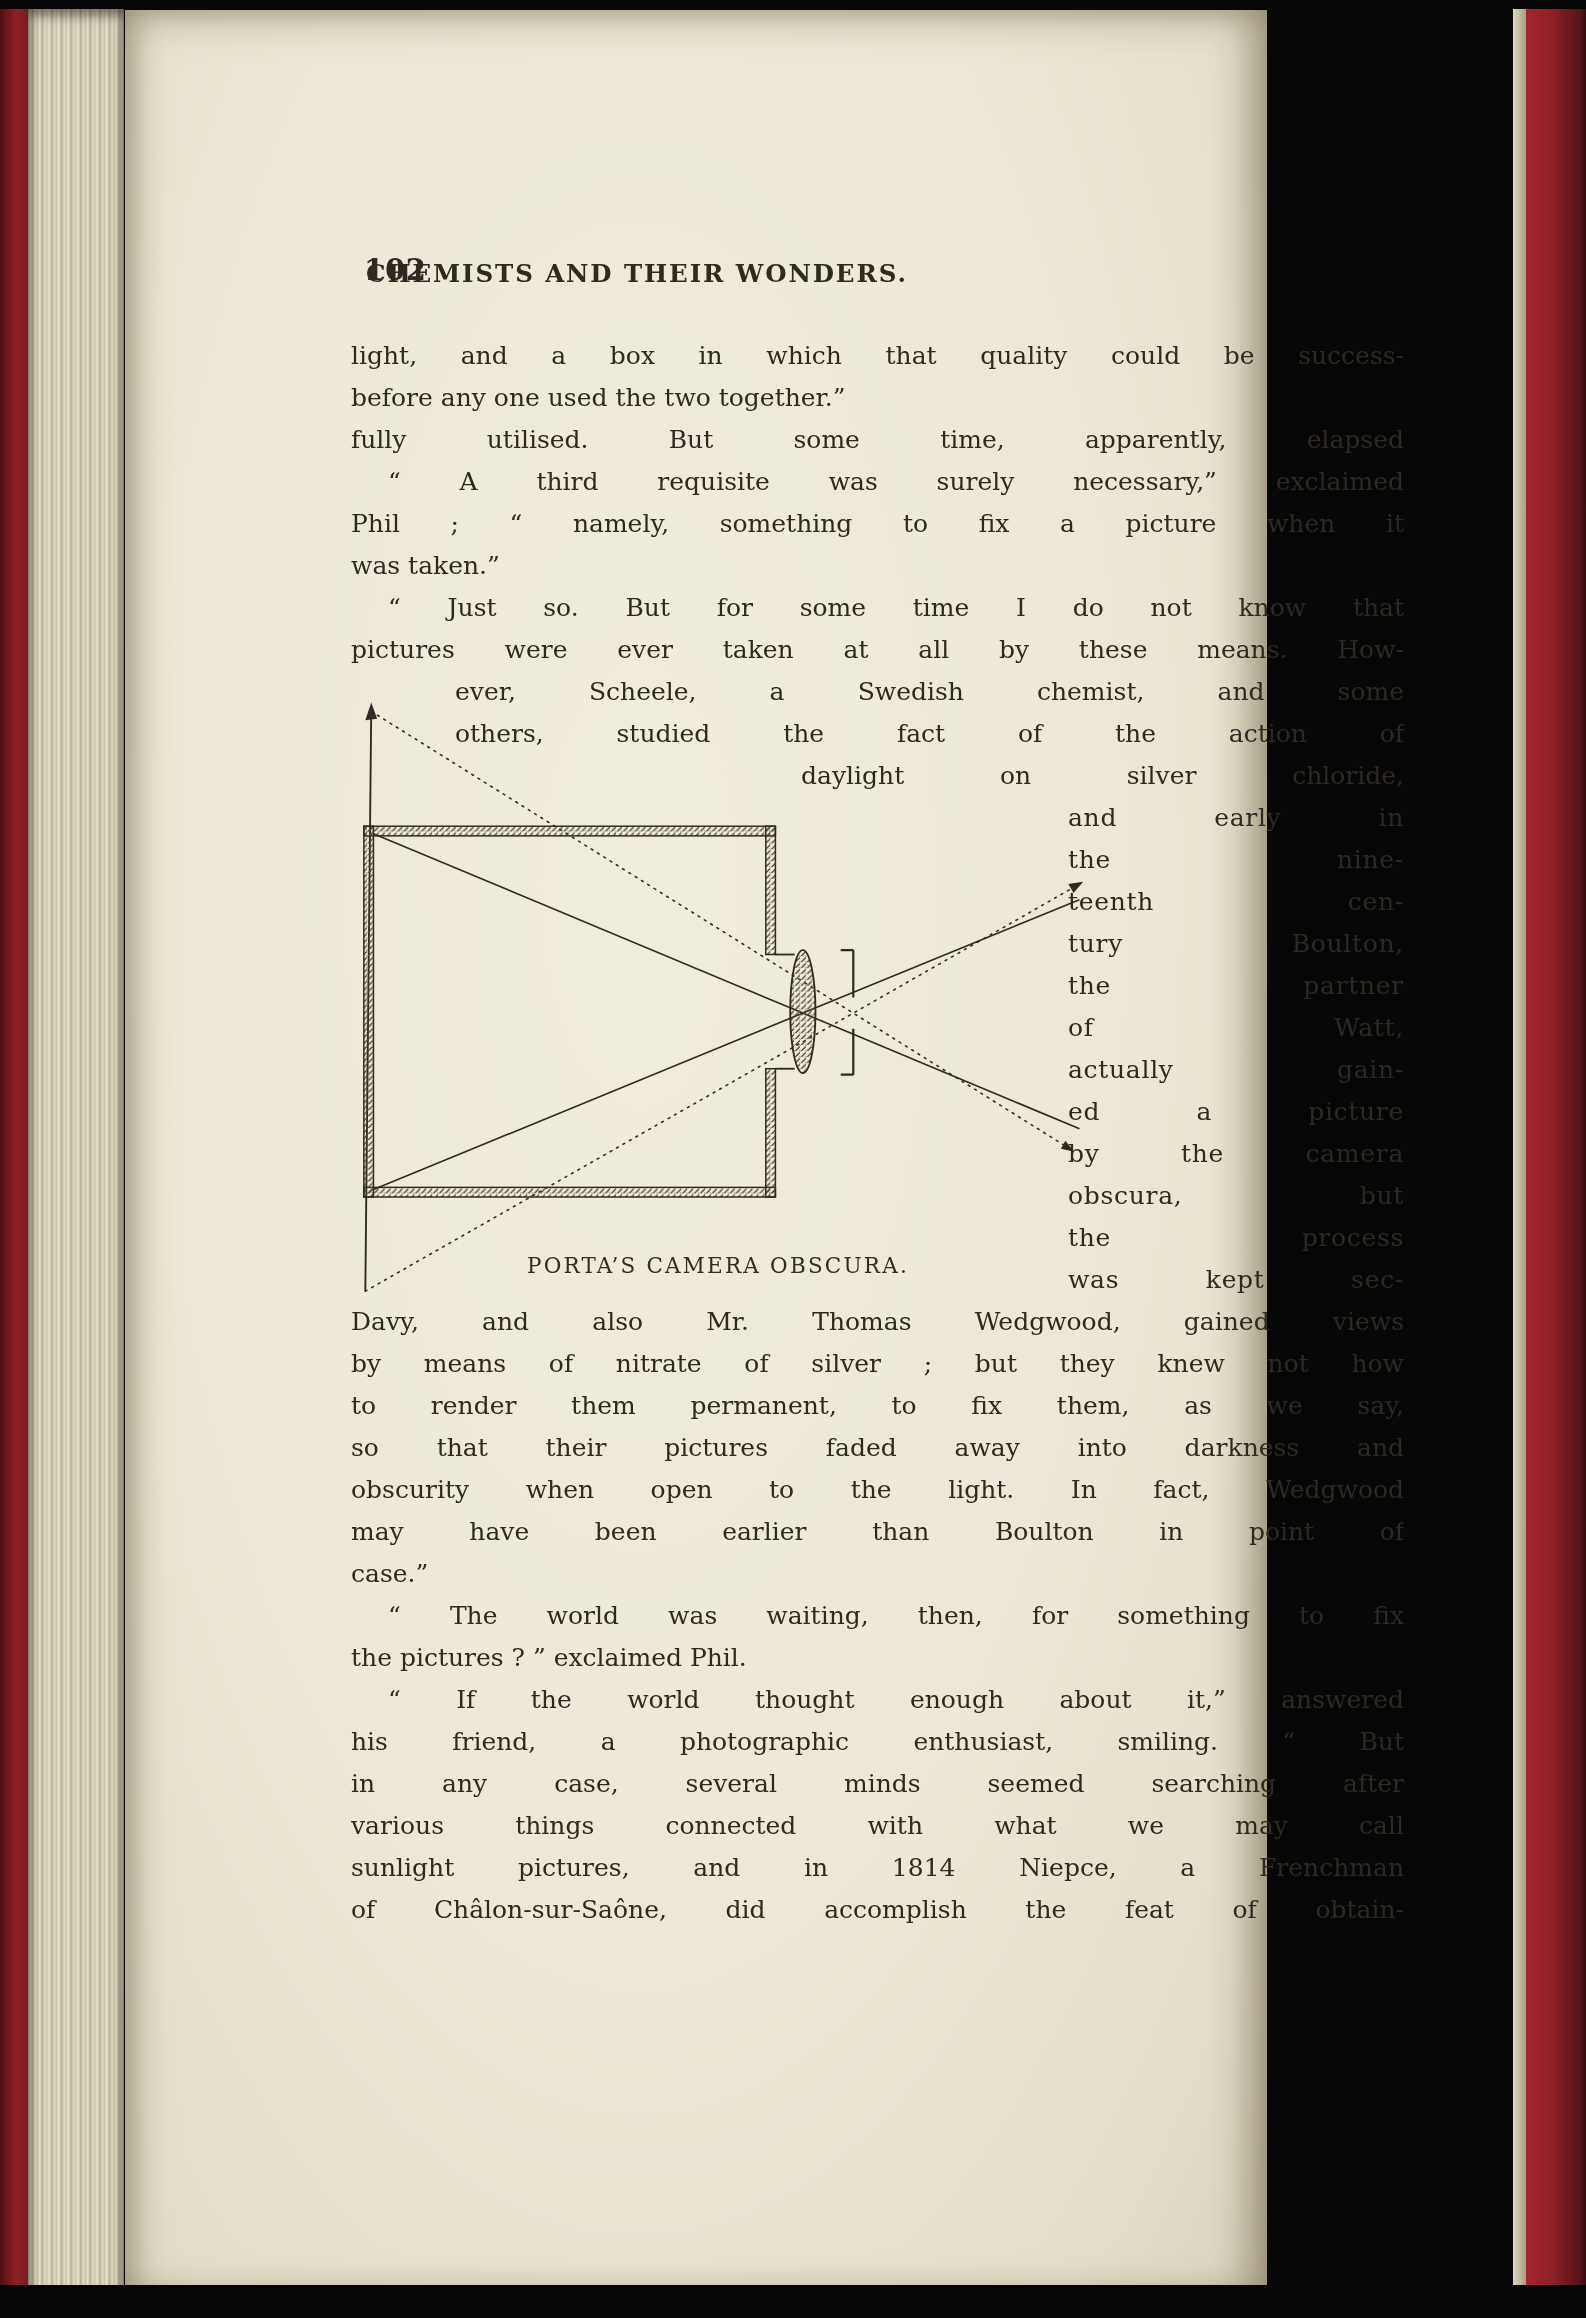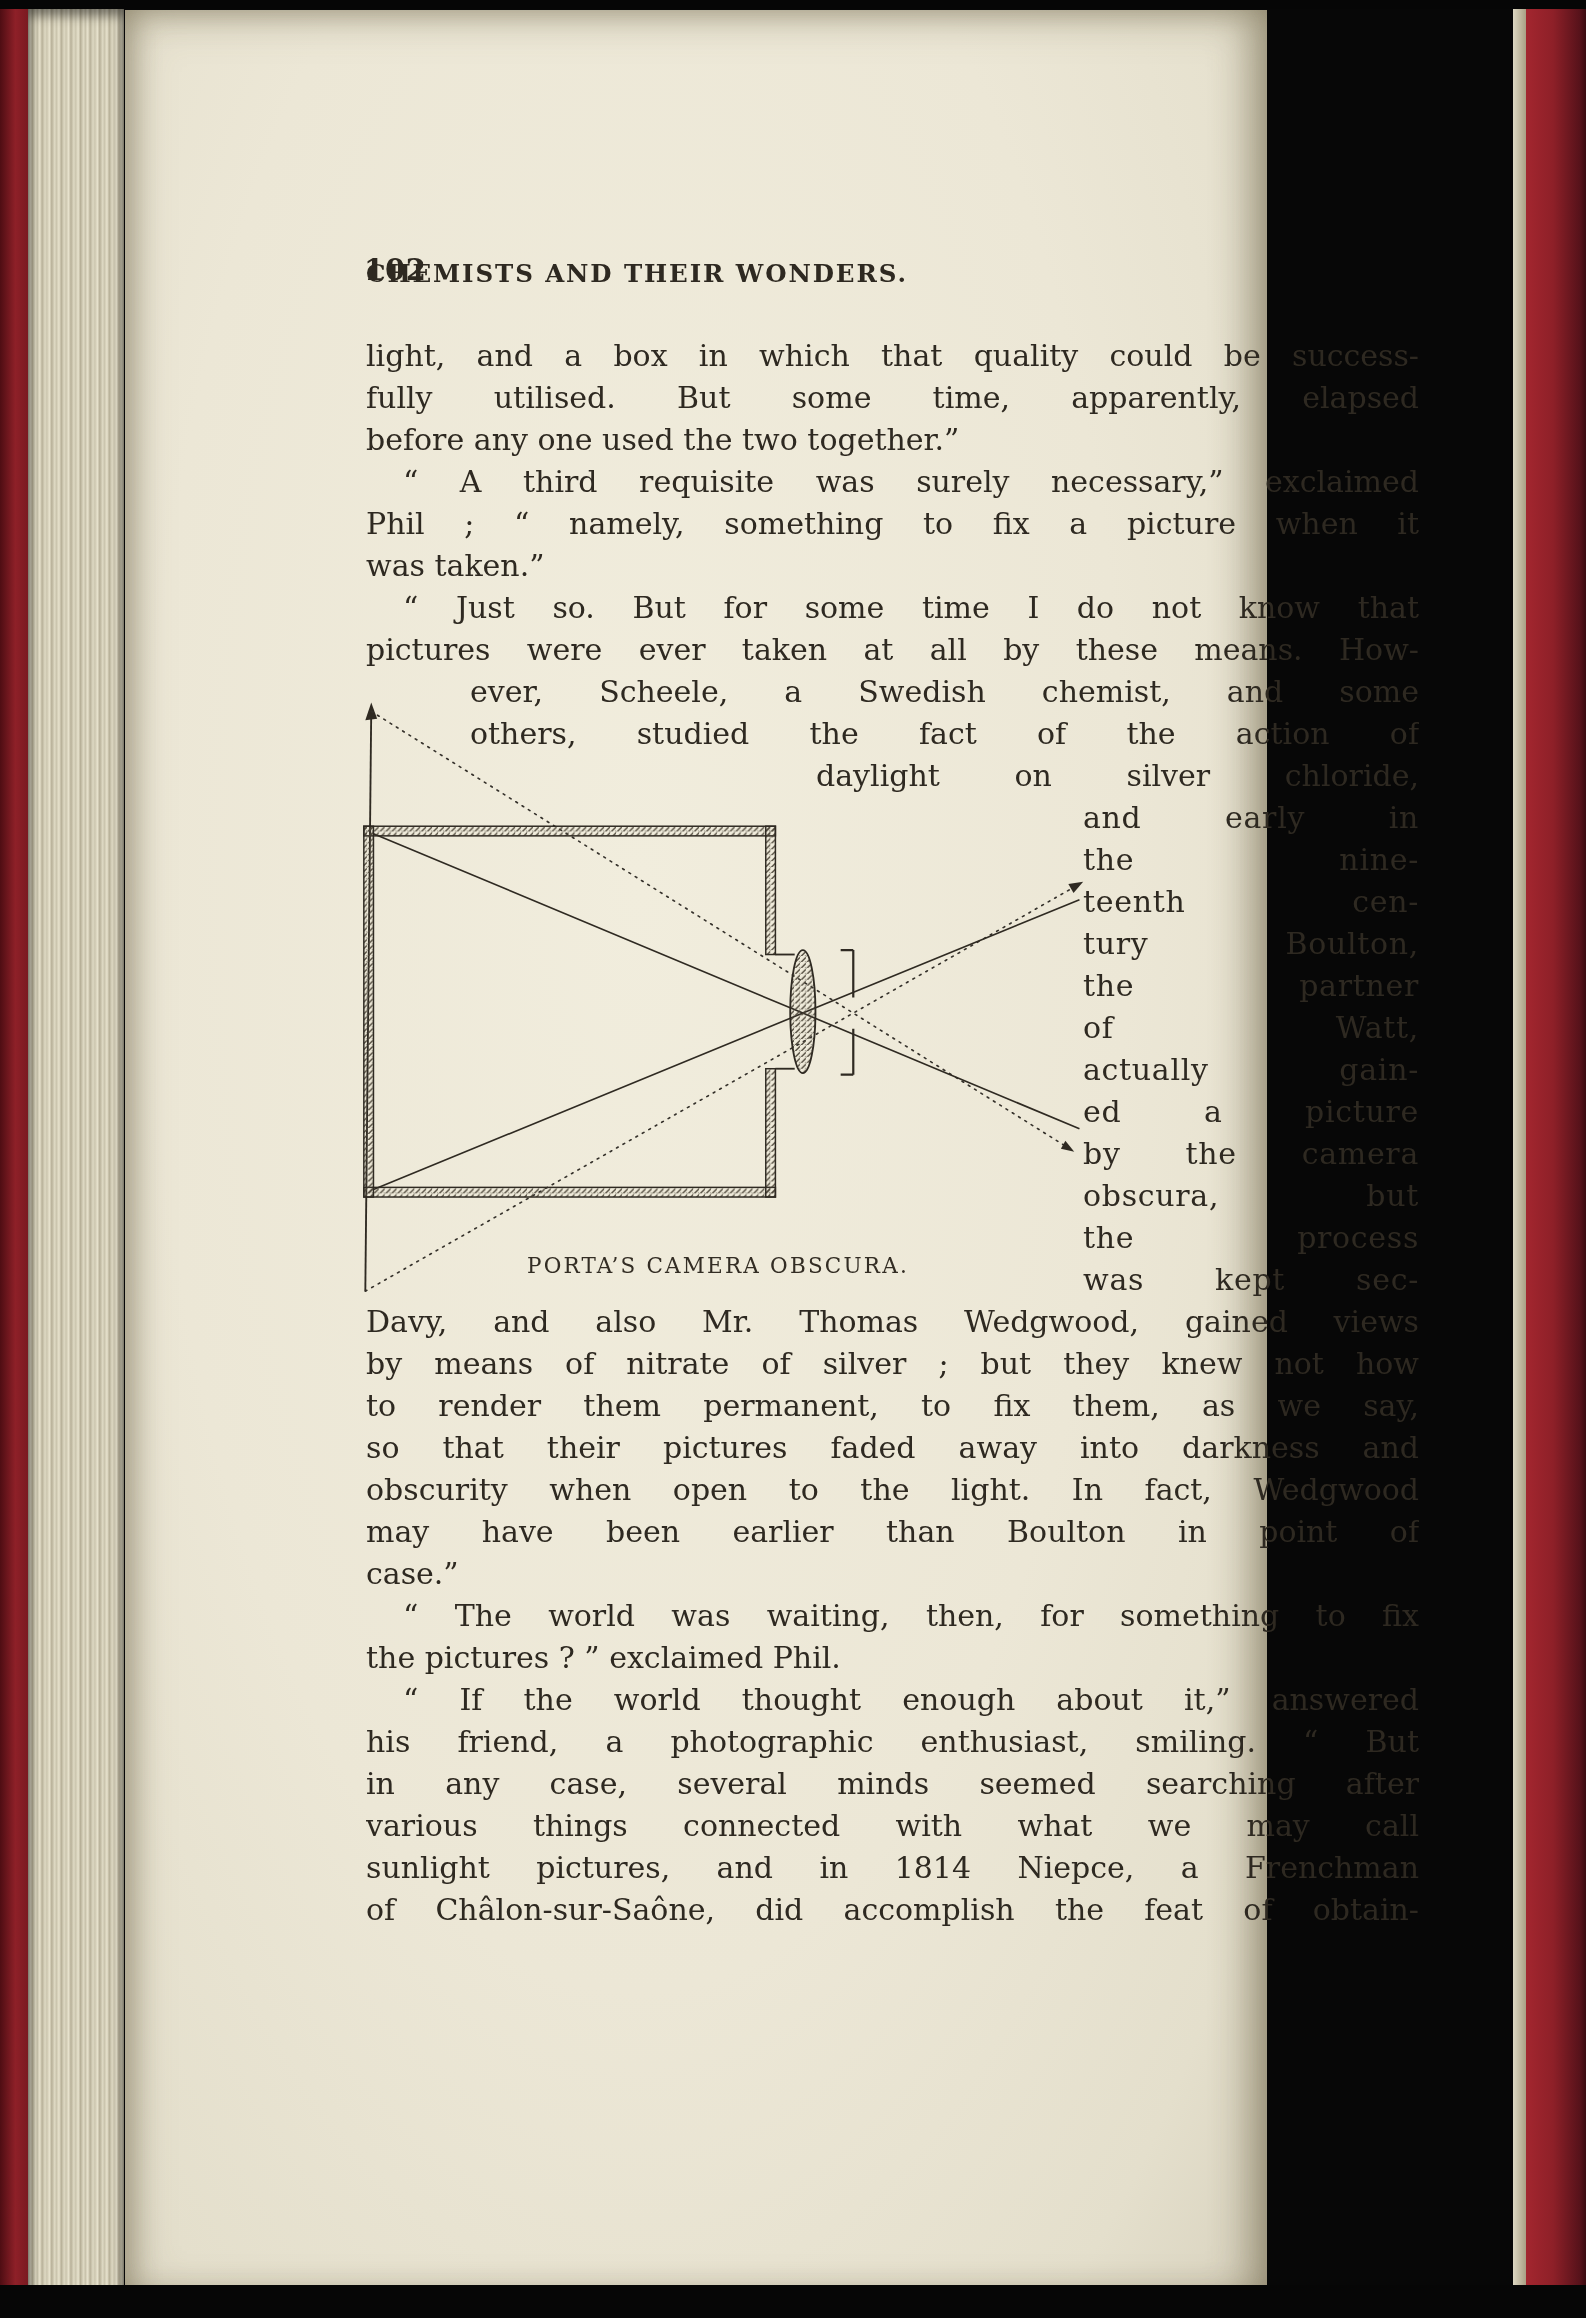--- a/index.html
+++ b/index.html
@@ -19,21 +19,21 @@
   .page{position:absolute;left:125px;top:10.4px;width:1142px;height:2298px;color:#2e2921;
     background:radial-gradient(ellipse at 45% 38%,#f1eddd 0%,#ece7d6 55%,#e4dfcc 85%,#d8d2be 100%);
     box-shadow:inset 0 0 52px rgba(110,100,70,.28), inset -21px 0 37px rgba(95,85,58,.33), inset 13.4px 0 25px rgba(110,100,72,.22), inset 0 -15px 30px rgba(95,85,58,.25);}
   .bar-top{position:absolute;left:0;top:0;width:1587px;height:9px;background:#060606;}
   .bar-bottom{position:absolute;left:0;top:2285px;width:1587px;height:34px;background:#060606;}
 
   .pagenum{position:absolute;left:239px;top:243px;font-size:29px;font-weight:700;letter-spacing:0.7px;}
   .header-title{position:absolute;left:241px;top:249px;width:1053px;text-align:left;
     font-size:24.5px;font-weight:700;letter-spacing:1.9px;}
 
-  .body-text{position:absolute;left:241px;top:325px;width:1053px;font-size:30px;}
+  .body-text{position:absolute;left:226px;top:325px;width:1053px;font-size:25px;}
   .ln{line-height:42px;height:42px;text-align:justify;text-align-last:justify;overflow:hidden;white-space:normal;}
   .last{text-align-last:left;}
   .ind{text-indent:37px;}
   .wrapA{margin-left:104px;}
   .wrapB{margin-left:450px;}
   .wrapC{margin-left:717px;letter-spacing:0.7px;}
 
   .figure{position:absolute;left:224px;top:679px;width:749px;height:623px;}
   .figure svg{position:absolute;left:0;top:0;}
   .fig-caption{position:absolute;left:178px;top:564px;width:460px;
@@ -47,22 +47,22 @@
   <div class="page-stack"></div>
   <div class="page-edge-right"></div>
   <div class="cover-right"></div>
 
   <div class="page">
     <div class="pagenum">102</div>
     <div class="header-title">CHEMISTS AND THEIR WONDERS.</div>
 
     <div class="body-text">
       <div class="ln">light, and a box in which that quality could be success-</div>
+      <div class="ln last">before any one used the two together.”</div>
       <div class="ln">fully utilised.  But some time, apparently, elapsed</div>
-      <div class="ln last">before any one used the two together.”</div>
       <div class="ln ind">“ A third requisite was surely necessary,” exclaimed</div>
       <div class="ln">Phil ;  “ namely, something to fix a picture when it</div>
       <div class="ln last">was taken.”</div>
       <div class="ln ind">“ Just so.  But for some time I do not know that</div>
       <div class="ln">pictures were ever taken at all by these means.  How-</div>
       <div class="ln wrapA">ever, Scheele, a Swedish chemist, and some</div>
       <div class="ln wrapA">others, studied the fact of the action of</div>
       <div class="ln wrapB">daylight on silver chloride,</div>
       <div class="ln wrapC">and early in</div>
       <div class="ln wrapC">the nine-</div>

